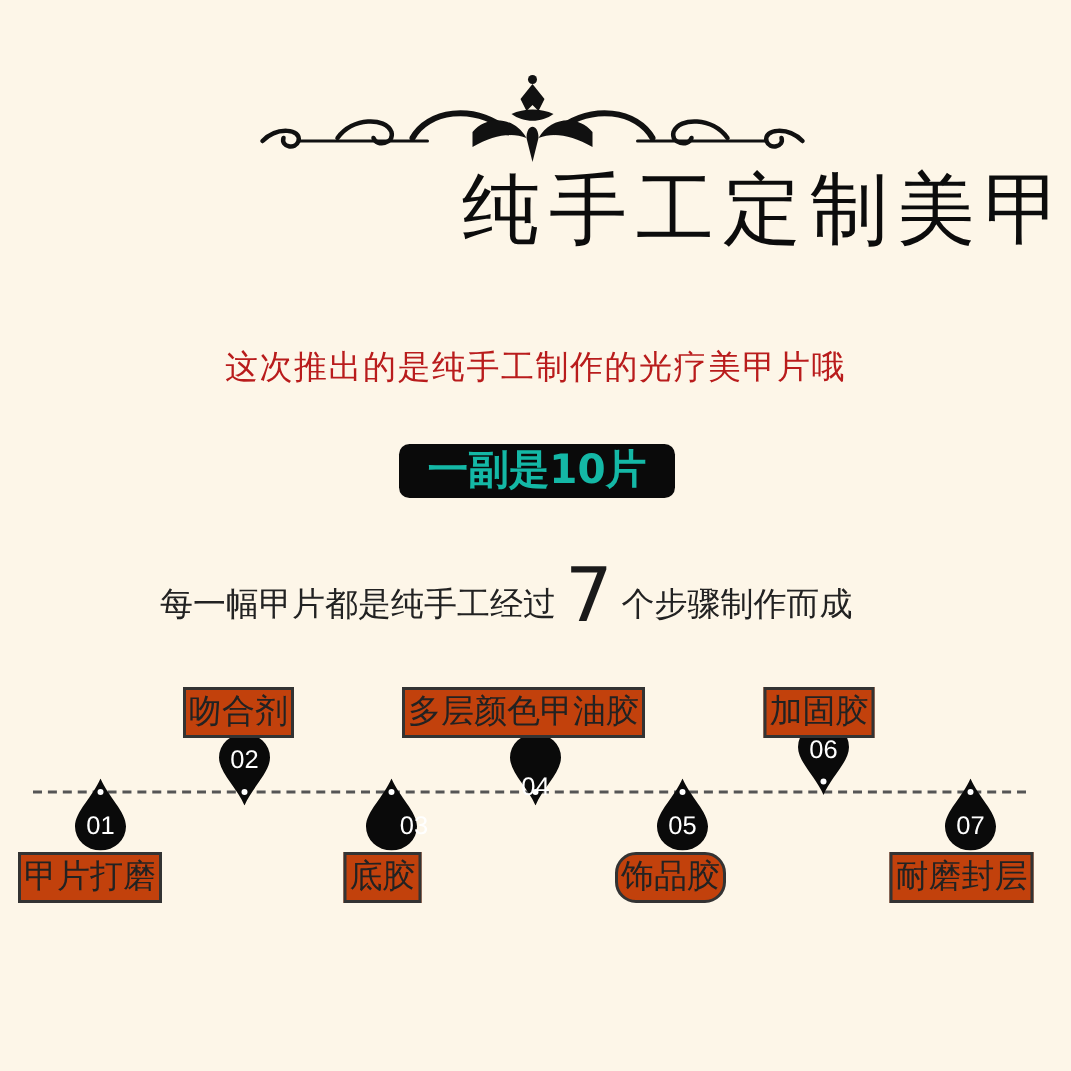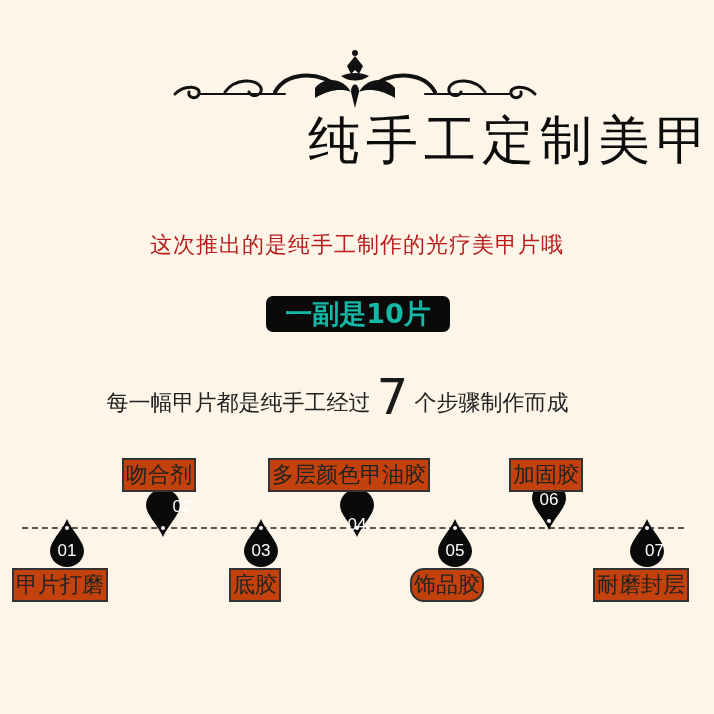--- a/index.html
+++ b/index.html
@@ -88,30 +88,30 @@
     </svg>
   <div class="pin-num" style="top:22px;">01</div>
 </div>
 <div class="label-box" style="left:12px; top:568px;">甲片打磨</div>
 
 <div class="pin" style="left:146px; top:489px;">
   <svg viewBox="0 0 34 48">
       <path d="M17 48 C 22 36, 34 26, 34 16 A 17 16 0 0 0 0 16 C 0 26, 12 36, 17 48 Z" fill="#0a0a0a"></path>
       <circle cx="17" cy="39" r="2" fill="#fff"></circle>
     </svg>
-  <div class="pin-num" style="top:8px;margin-left:19px;">02</div>
+  <div class="pin-num" style="top:8px;">02</div>
 </div>
 <div class="label-box" style="left:122px; top:458px;">吻合剂</div>
 
 <div class="pin" style="left:244px; top:519px;">
   <svg viewBox="0 0 34 48">
       <path d="M17 0 C 22 12, 34 22, 34 32 A 17 16 0 0 1 0 32 C 0 22, 12 12, 17 0 Z" fill="#0a0a0a"></path>
       <circle cx="17" cy="9" r="2" fill="#fff"></circle>
     </svg>
-  <div class="pin-num" style="top:22px;">03</div>
+  <div class="pin-num" style="top:22px;padding-left:15px;">03</div>
 </div>
 <div class="label-box" style="left:229px; top:568px;">底胶</div>
 
 <div class="pin" style="left:340px; top:489px;">
   <svg viewBox="0 0 34 48">
       <path d="M17 48 C 22 36, 34 26, 34 16 A 17 16 0 0 0 0 16 C 0 26, 12 36, 17 48 Z" fill="#0a0a0a"></path>
       <circle cx="17" cy="39" r="2" fill="#fff"></circle>
     </svg>
   <div class="pin-num" style="top:8px;margin-top:18px;">04</div>
 </div>
@@ -133,15 +133,15 @@
     </svg>
   <div class="pin-num" style="top:8px;">06</div>
 </div>
 <div class="label-box" style="left:509px; top:458px;">加固胶</div>
 
 <div class="pin" style="left:630px; top:519px;">
   <svg viewBox="0 0 34 48">
       <path d="M17 0 C 22 12, 34 22, 34 32 A 17 16 0 0 1 0 32 C 0 22, 12 12, 17 0 Z" fill="#0a0a0a"></path>
       <circle cx="17" cy="9" r="2" fill="#fff"></circle>
     </svg>
-  <div class="pin-num" style="top:22px;text-align:right;">07</div>
+  <div class="pin-num" style="top:22px;">07</div>
 </div>
 <div class="label-box" style="left:593px; top:568px;">耐磨封层</div>
 
 </body></html>

